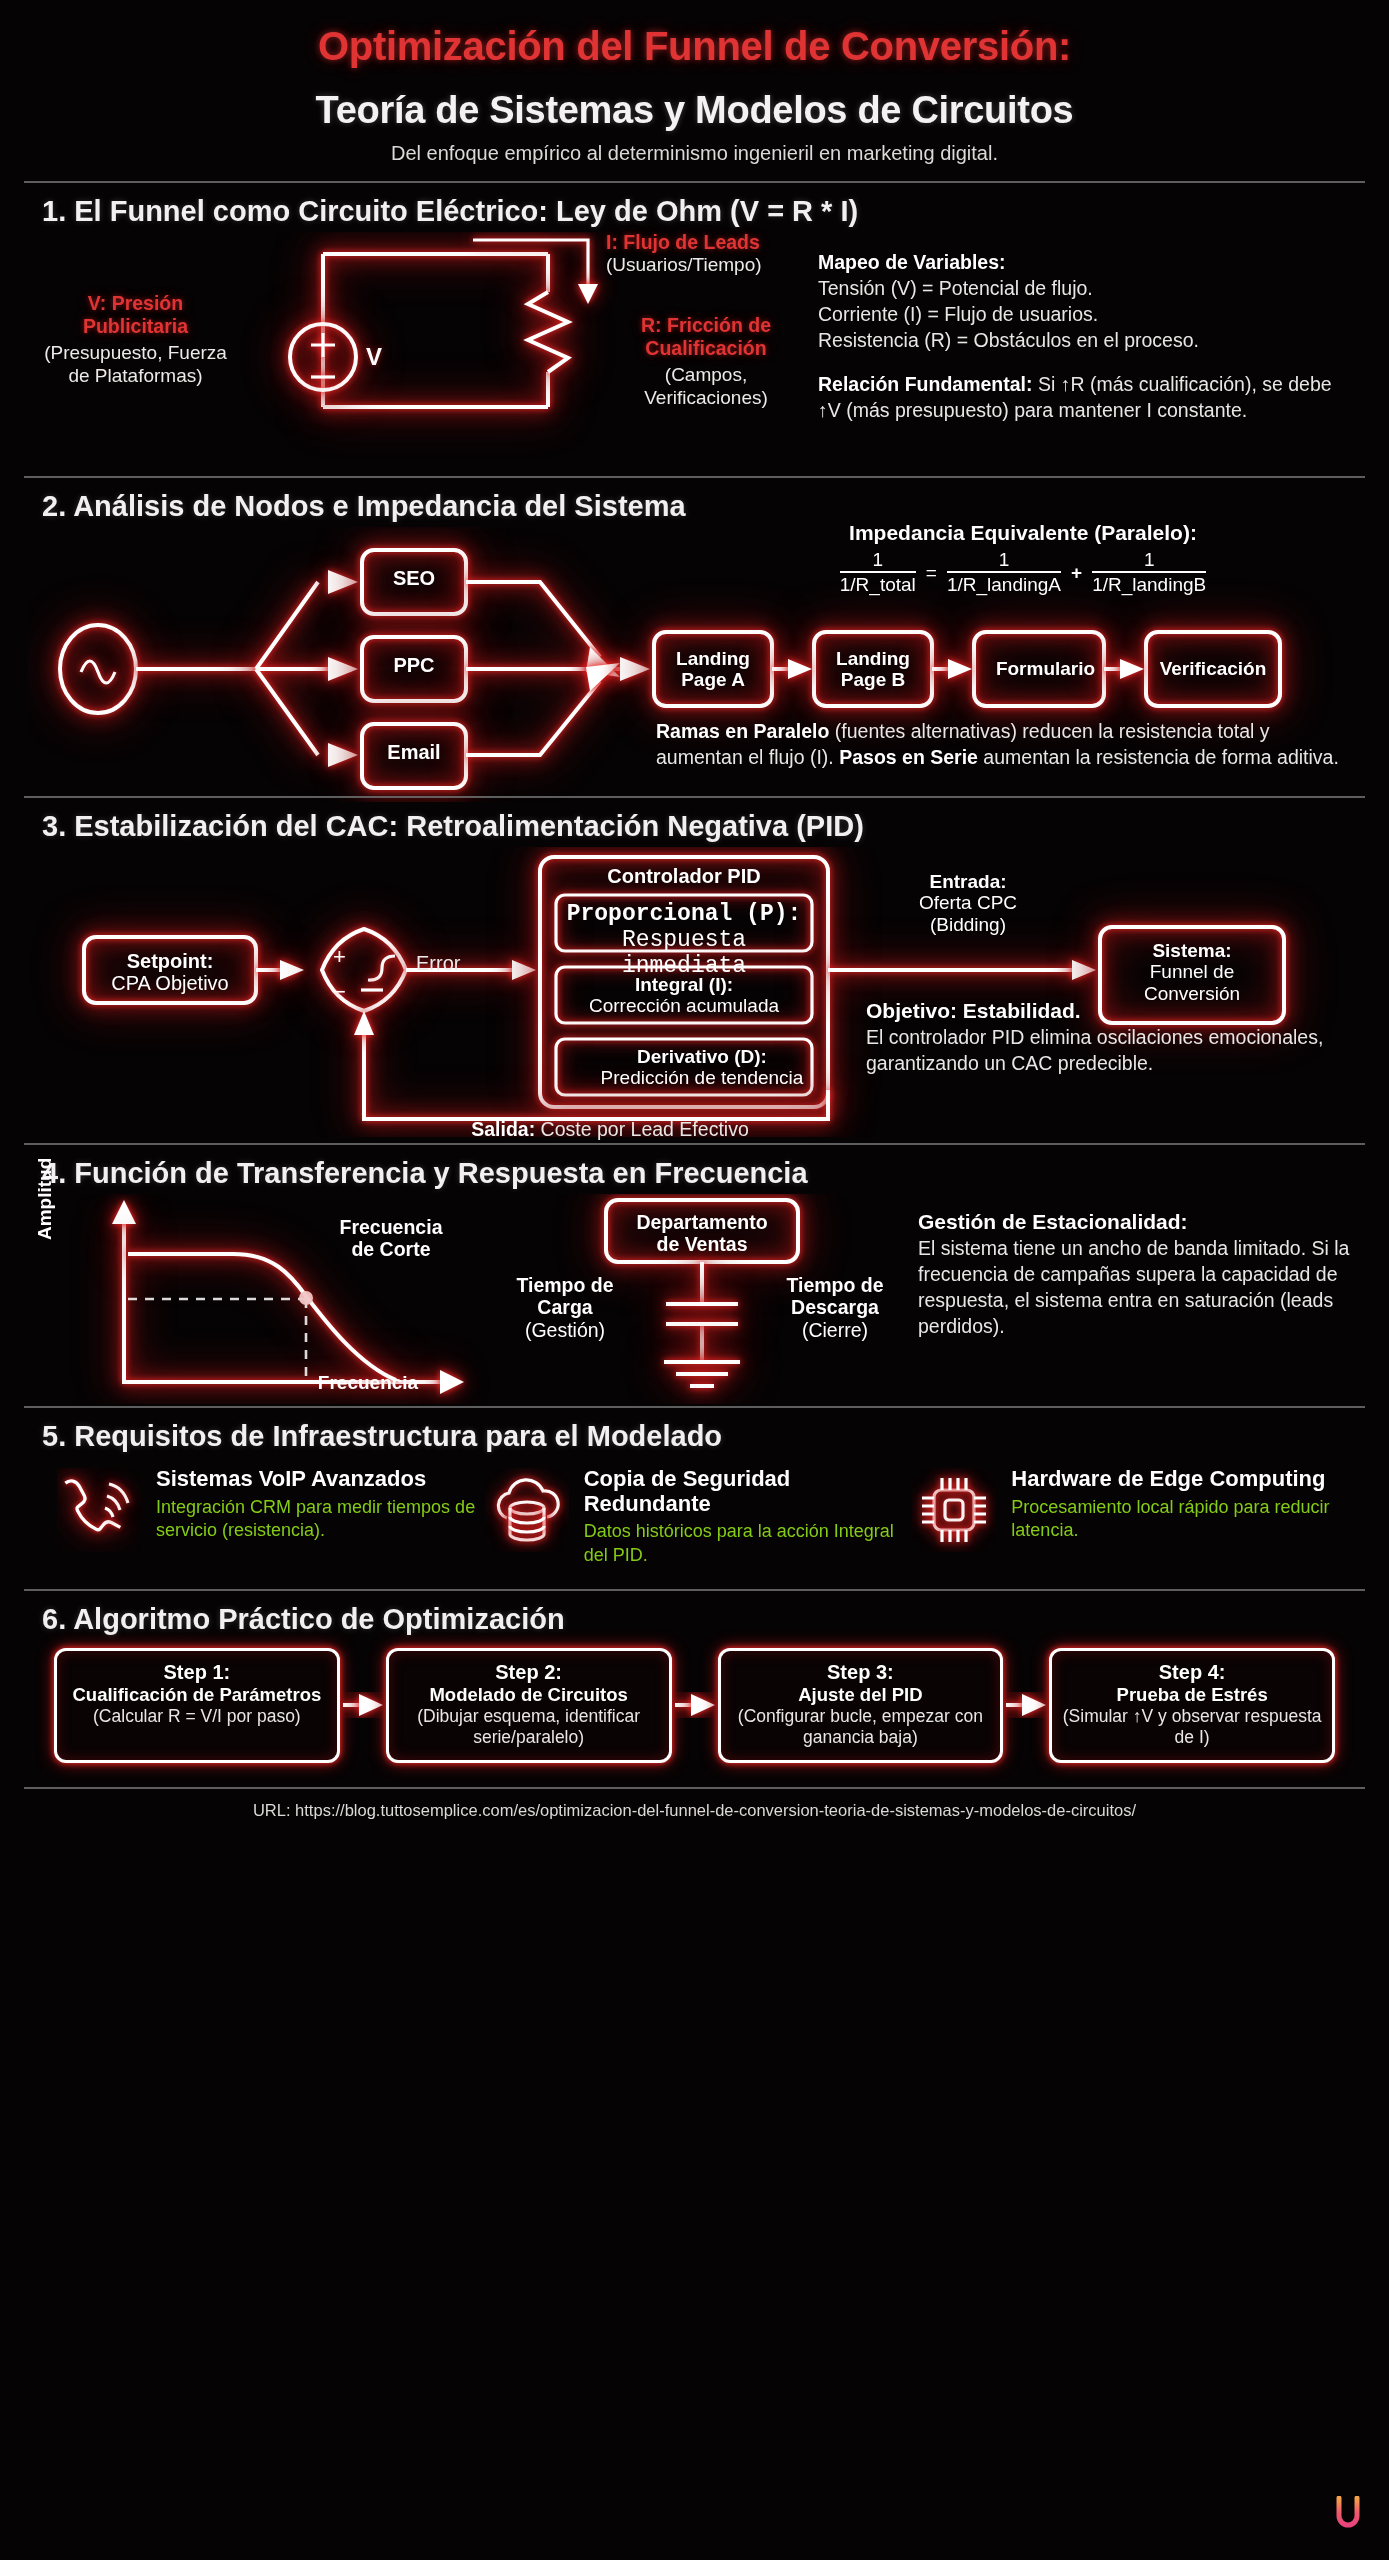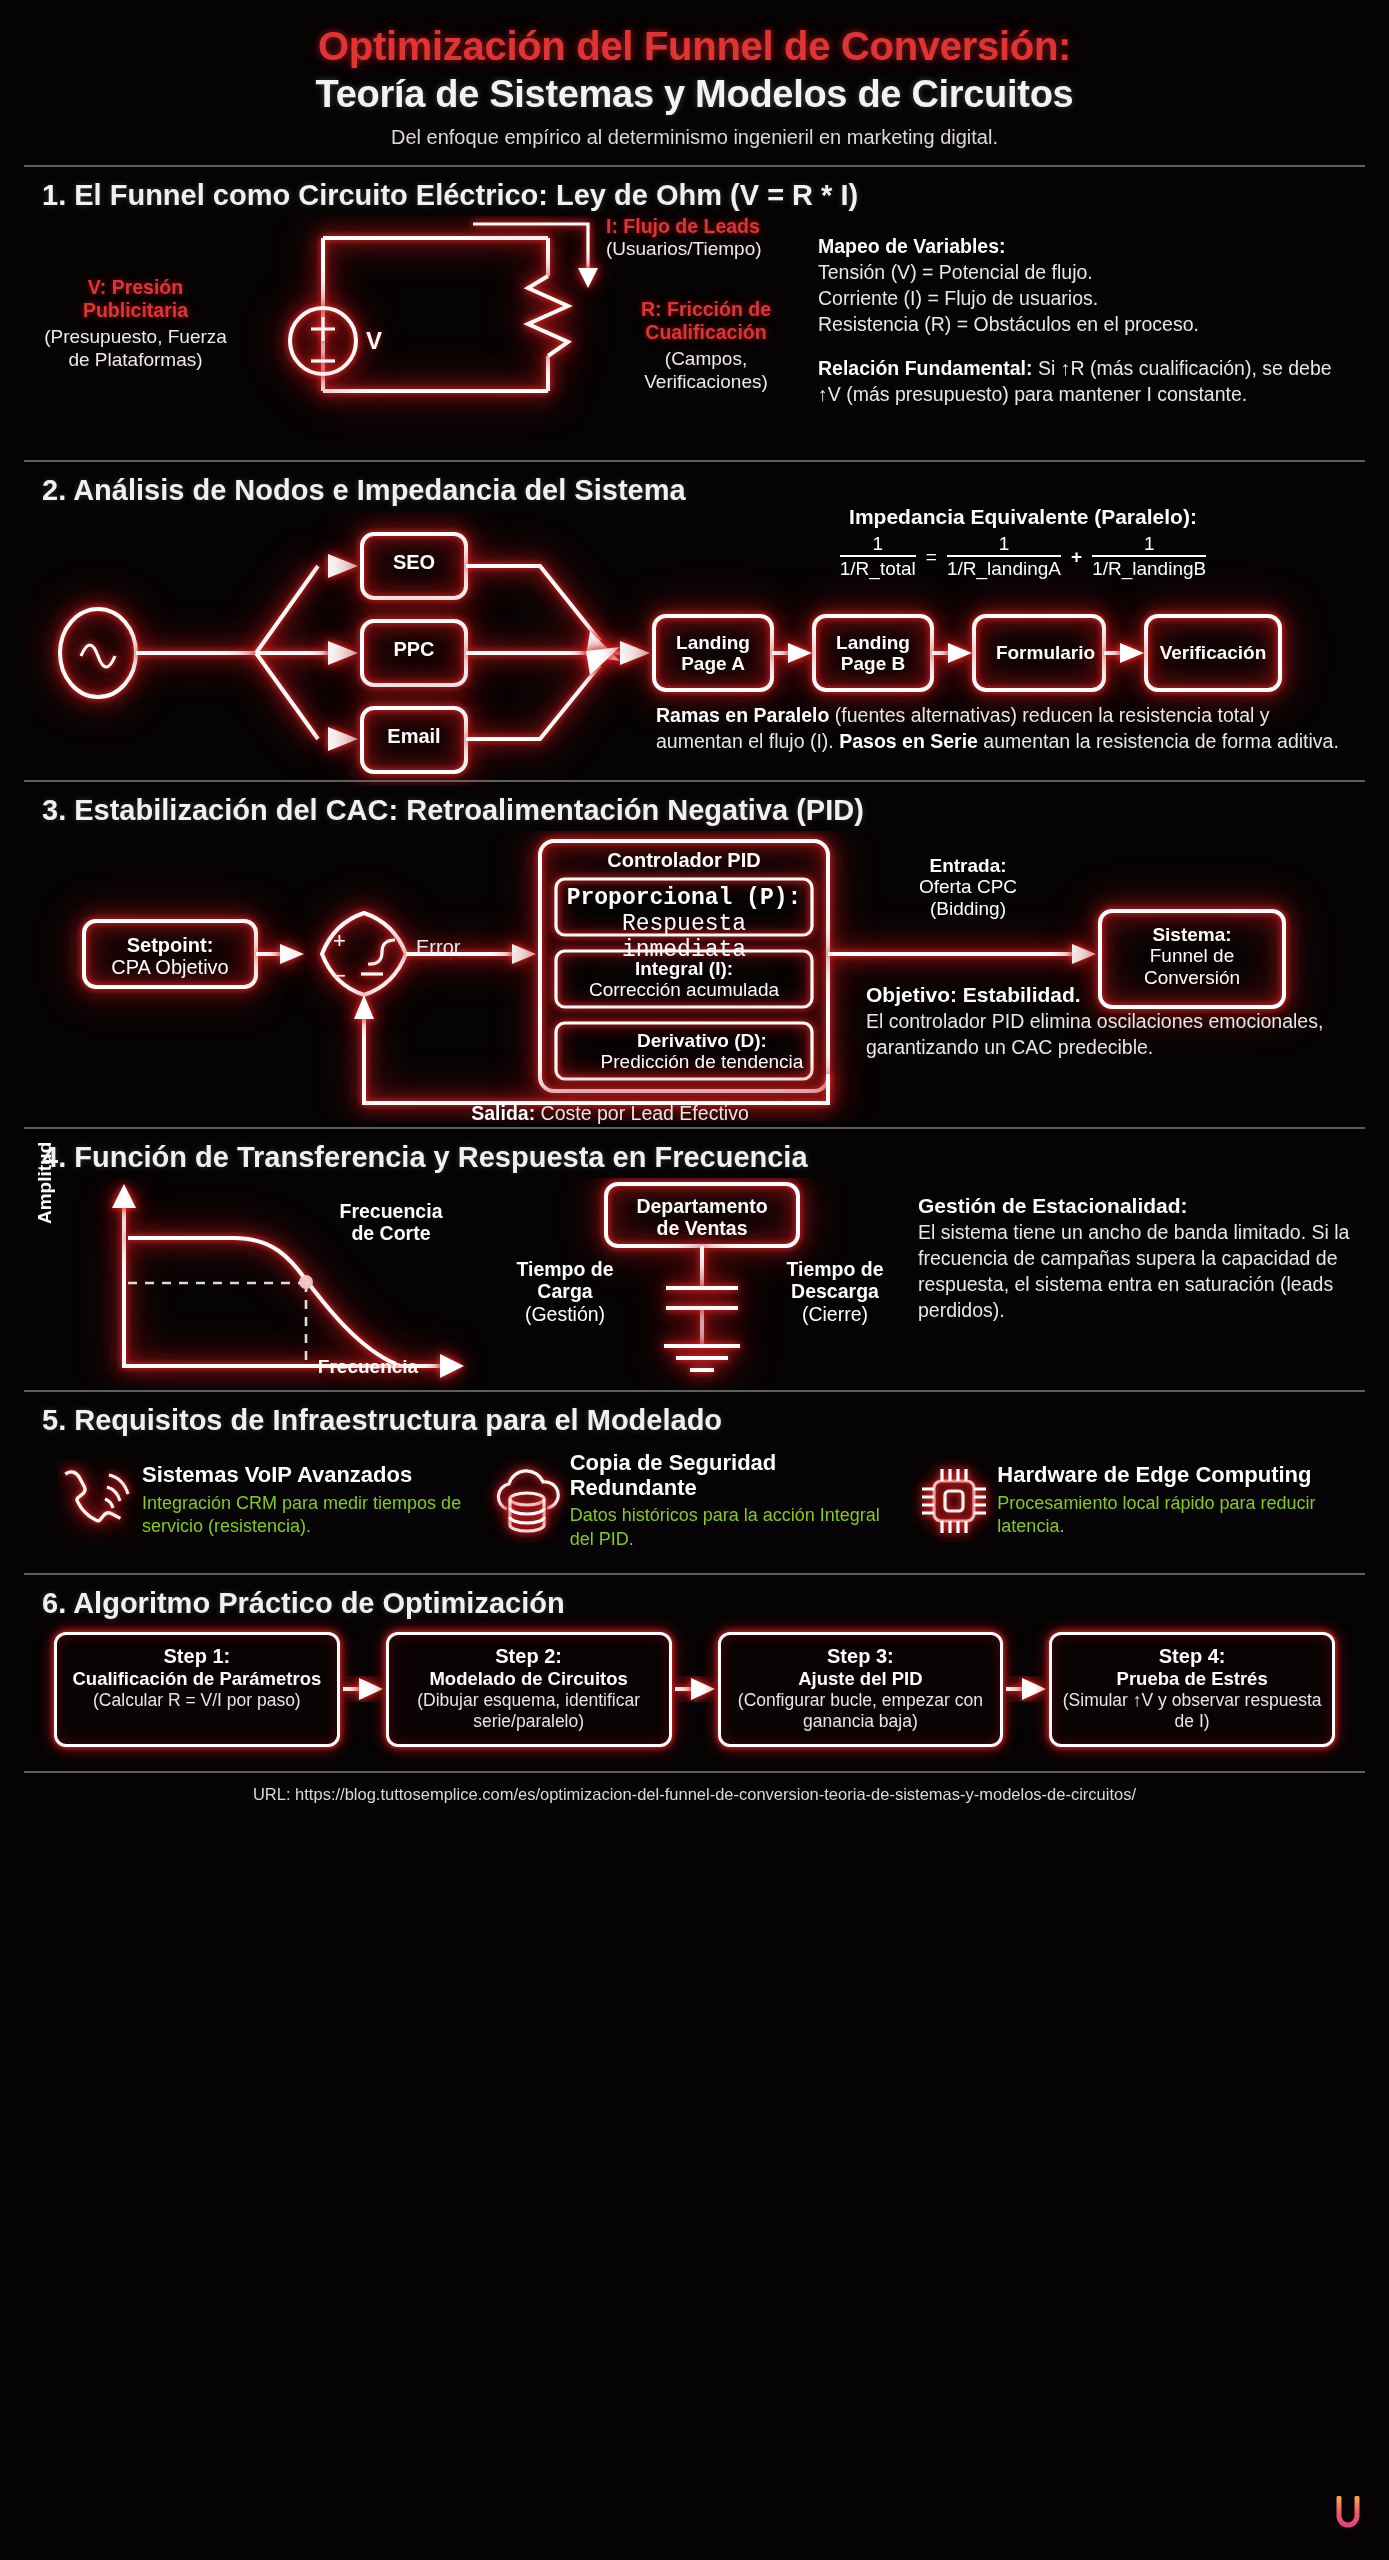--- a/index.html
+++ b/index.html
@@ -17,21 +17,21 @@
   .neon-thin { stroke:#fff; stroke-width:3.2; fill:none;
                filter: drop-shadow(0 0 3px #ff2a2a) drop-shadow(0 0 8px #b01616); }
   .neon-fill { fill:#fff; filter: drop-shadow(0 0 3px #ff2a2a) drop-shadow(0 0 9px #b01616); }
   .neon-dash { stroke:#ffffff; stroke-width:2.6; fill:none; stroke-dasharray:9 8; opacity:.85; }
   .glowtxt   { text-shadow: 0 0 4px rgba(255,60,60,.55), 0 0 10px rgba(190,20,20,.35); }
 
   
   .hdr { text-align:center; padding-top:24px; }
   .t1 { font-size:40px; font-weight:bold; color:#e03434; letter-spacing:-.3px;
         text-shadow:0 0 6px rgba(224,52,52,.55), 0 0 16px rgba(170,18,18,.4); }
-  .t2 { font-size:38px; font-weight:bold; color:#f4f2f2; margin-top:4px; letter-spacing:-.3px;
+  .t2 { font-size:38px; font-weight:bold; color:#f4f2f2; margin-top:20px; letter-spacing:-.3px;
         text-shadow:0 0 6px rgba(255,255,255,.25); }
   .t3 { font-size:20px; color:#ddd9d9; margin-top:10px; }
 
   .rule { height:2px; background:#6f6f6f; margin:16px 24px 0 24px; opacity:.85; }
 
   
   .sec { position:relative; padding:0 28px; }
   .sech { font-size:29px; font-weight:bold; color:#f2f0f0; padding:12px 0 4px 14px;
           text-shadow:0 0 6px rgba(255,255,255,.2); }
 
@@ -41,21 +41,21 @@
   .red-b { color:#e03434; font-weight:bold;
            text-shadow:0 0 5px rgba(224,52,52,.5), 0 0 12px rgba(160,15,15,.35); }
   .wht { color:#efeaea; }
   .cen { text-align:center; }
 
   
   .ovl { position:absolute; color:#fff; font-weight:bold; text-align:center; line-height:1.12; }
 
   
   .cards { display:flex; gap:6px; padding:10px 28px 0 28px; }
-  .card { display:flex; flex:1 1 0; align-items:center; }
+  .card { display:flex; gap:14px; flex:1 1 0; align-items:flex-start; }
   .card .ic { flex:0 0 86px; height:86px; display:flex; align-items:center; justify-content:center; }
   .card h4 { font-size:22px; font-weight:bold; color:#fff; line-height:1.12; }
   .card p  { font-size:18px; color:#84cc16; line-height:1.3; margin-top:4px; }
 
   
   .steps { display:flex; align-items:stretch; padding:8px 26px 0 26px; gap:0; }
   .step { flex:1 1 0; border:3px solid #fff; border-radius:12px; padding:10px 8px 12px 8px;
           text-align:center; background:#090304;
           box-shadow:0 0 6px #ff2a2a, 0 0 16px #a51414, inset 0 0 14px rgba(180,20,20,.35); }
   .step .s1 { font-size:20px; font-weight:bold; color:#fff; }

